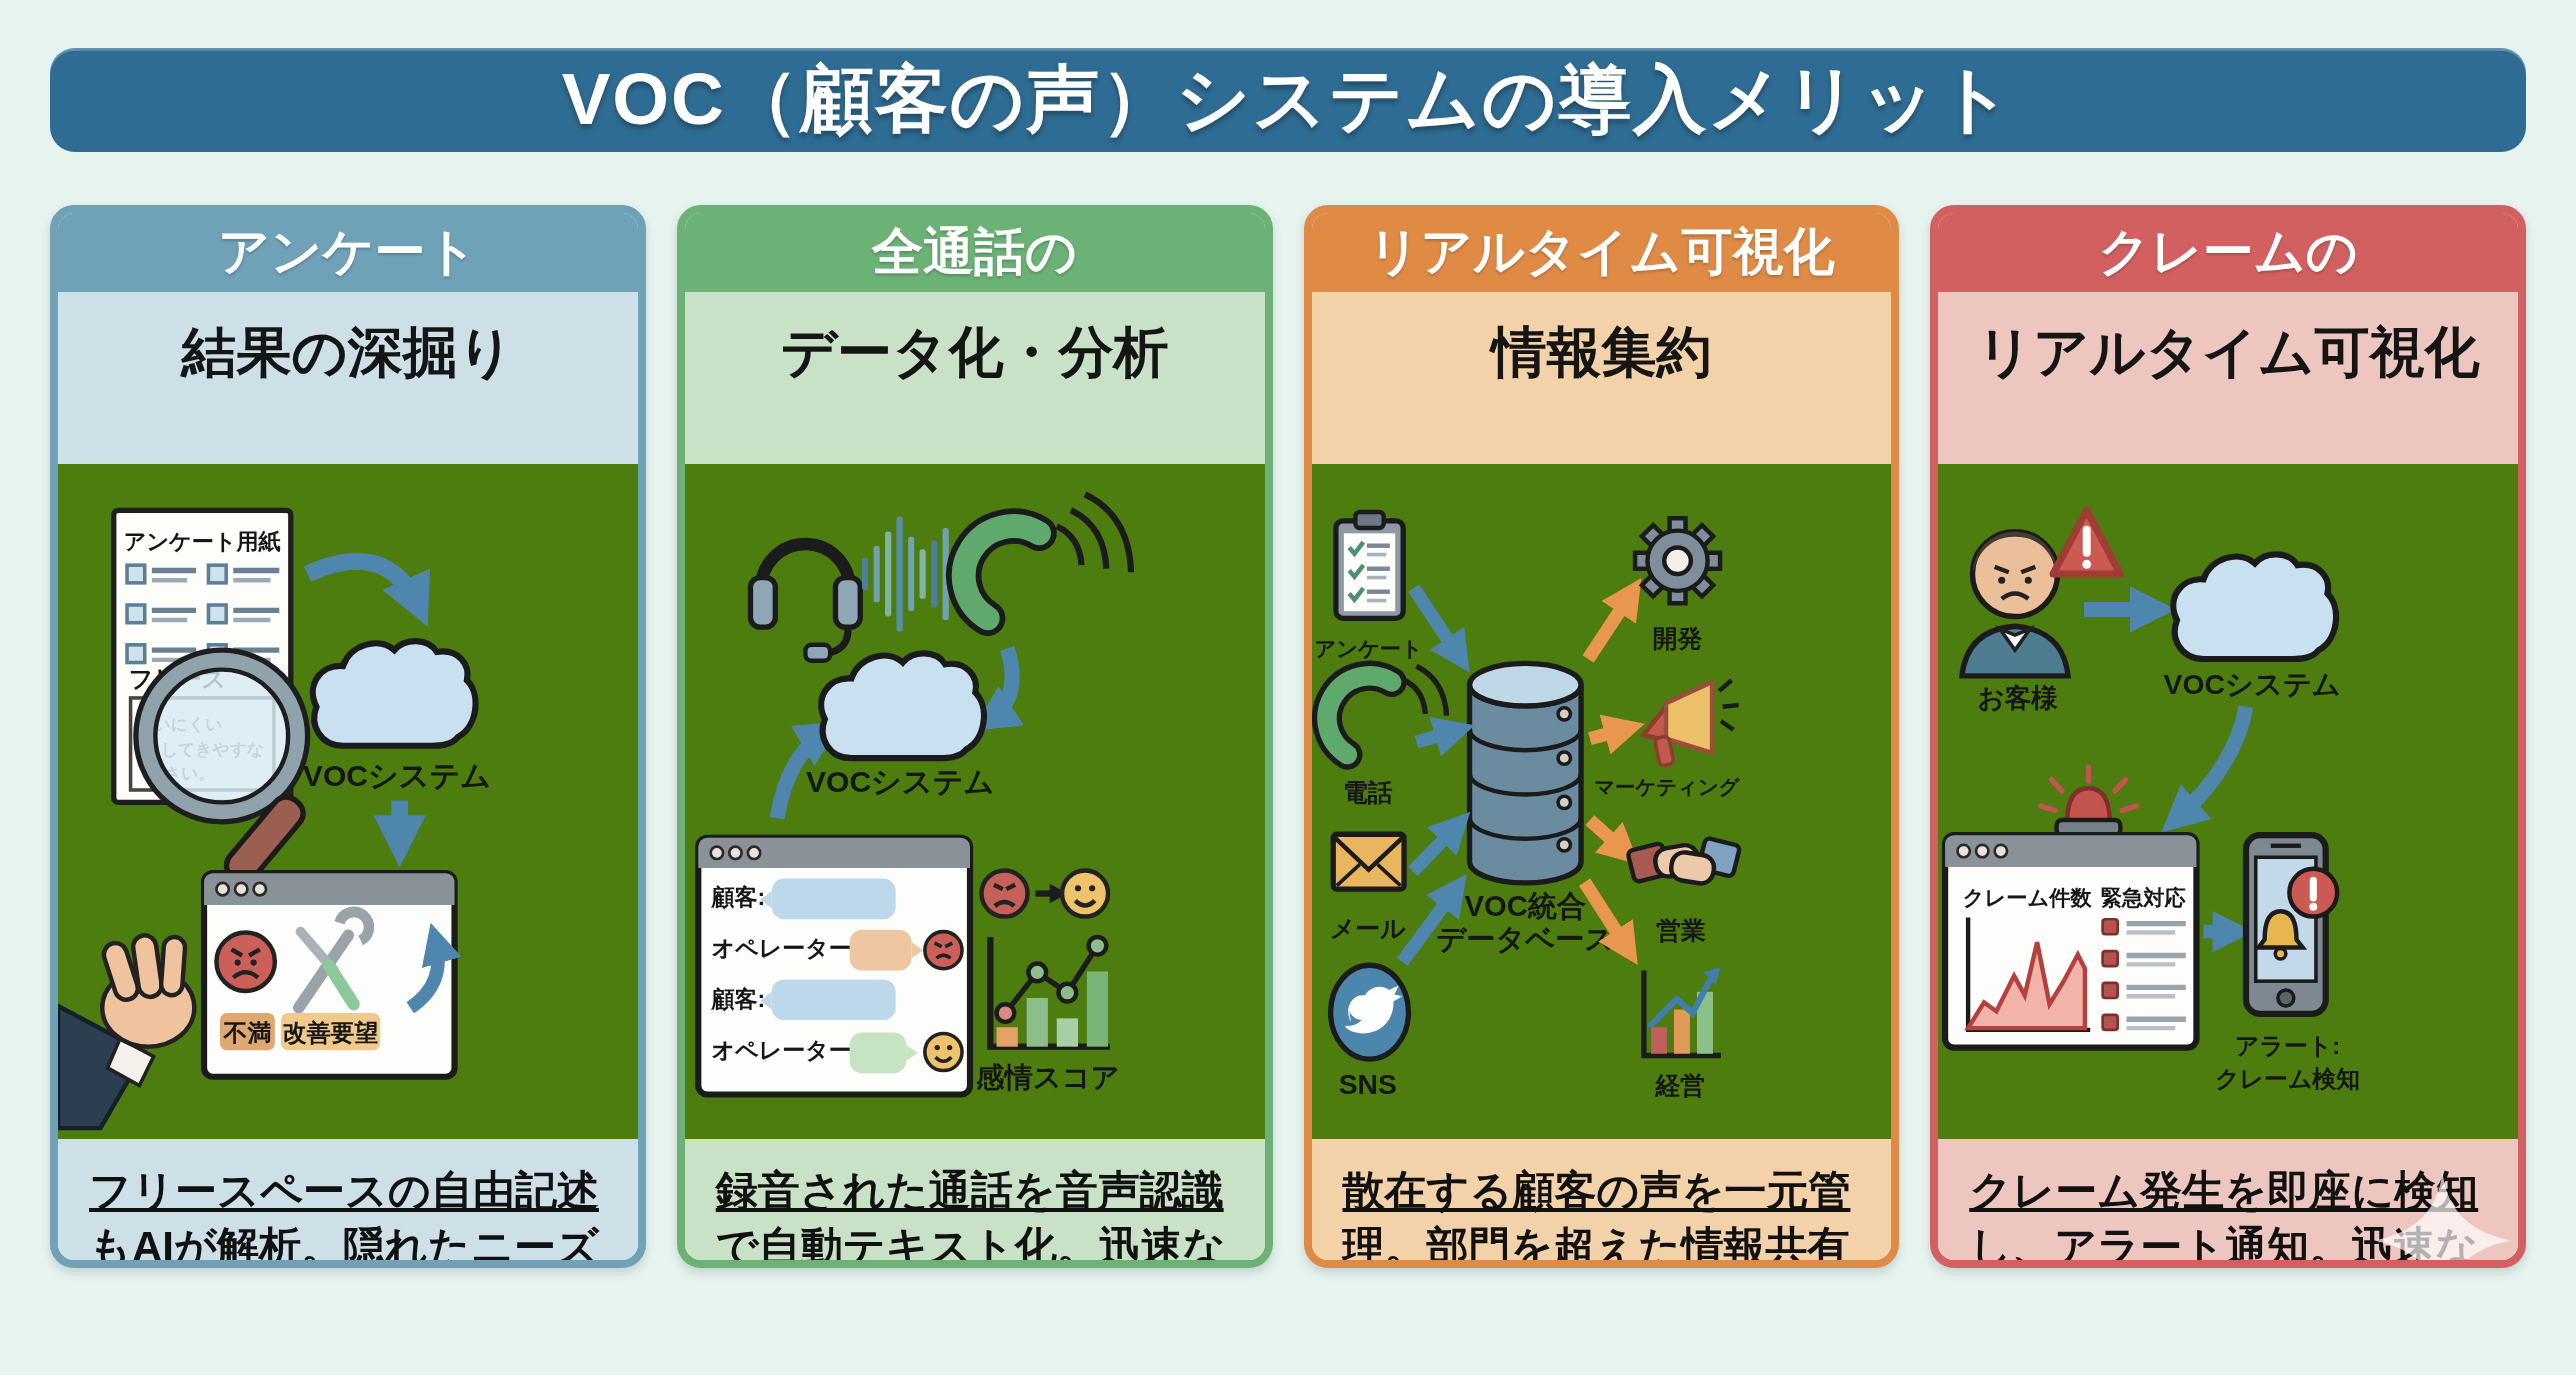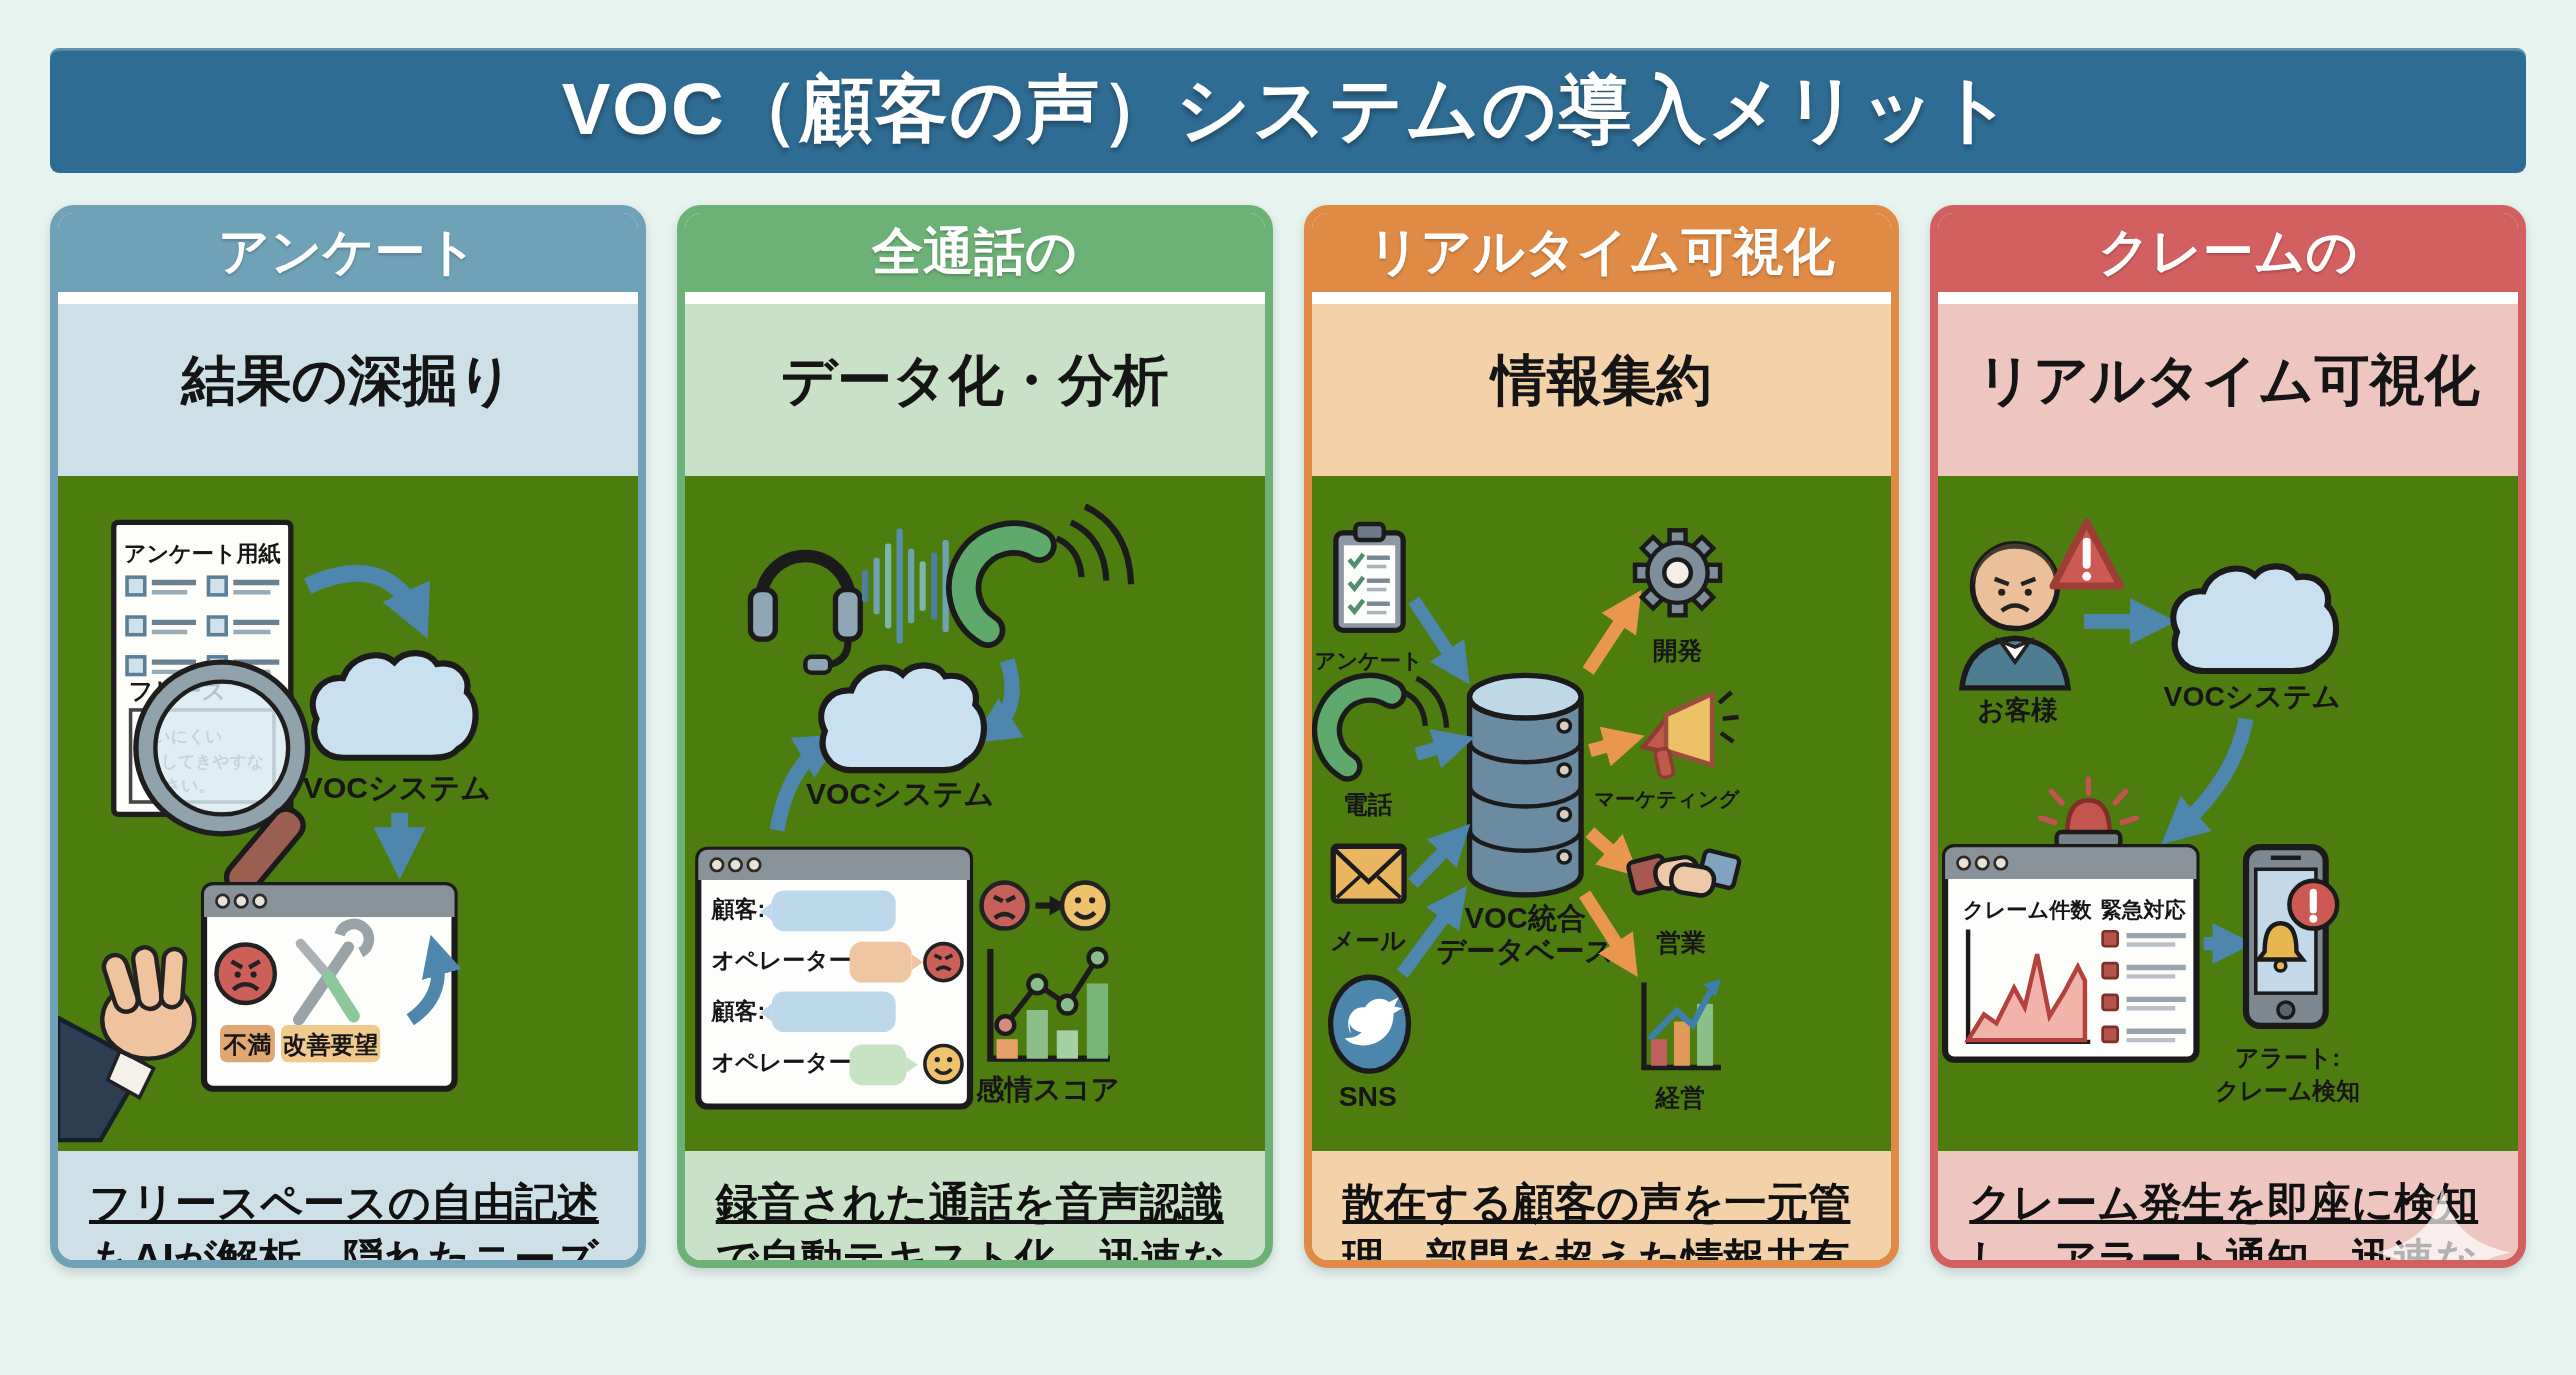--- a/index.html
+++ b/index.html
@@ -1,30 +1,30 @@
 <!DOCTYPE html>
 <html style="font-size:14.6px"><head>
 <meta charset="utf-8">
 <style>
   html,body{margin:0;padding:0;}
   .page{position:relative;width:2576px;height:1376px;background:#e7f3ef;
         font-family:"Liberation Sans","DejaVu Sans",sans-serif;overflow:hidden;}
-  .banner{position:absolute;left:50px;right:50px;top:48px;height:125px;background:#2f6c93;
-          border-radius:9px;display:flex;align-items:center;justify-content:center;
+  .banner{position:absolute;left:50px;right:50px;top:48px;height:104px;background:#2f6c93;
+          border-radius:25px;display:flex;align-items:center;justify-content:center;
           color:#ffffff;font-size:73px;font-weight:bold;letter-spacing:1.8px;
           text-shadow:0 3.7px 5.5px rgba(0,0,0,.3);box-shadow:inset 0 2.7px 0 rgba(255,255,255,.25);}
   .cols{position:absolute;top:205px;left:50px;right:50px;display:flex;gap:31px;}
   .col{flex:1;height:1063px;box-sizing:border-box;border:8.2px solid var(--main);
        border-radius:24px;overflow:hidden;background:#ffffff;display:flex;flex-direction:column;
        box-shadow:0 4.6px 9.1px rgba(40,70,80,.18);}
   .col-header{background:var(--main);height:79px;flex:0 0 79px;display:flex;align-items:center;
               justify-content:center;color:#fff;font-size:51px;font-weight:bold;
               text-shadow:0 1.8px 2.7px rgba(0,0,0,.2);}
   .col-sub{background:var(--light);height:172px;flex:0 0 172px;display:flex;justify-content:center;
-           padding-top:40px;box-sizing:border-box;font-size:55px;font-weight:bold;color:#151515;margin-top:12px;}
+           padding-top:24px;box-sizing:border-box;font-size:55px;font-weight:bold;color:#151515;}
   .col-art{background:#4d7c0f;height:675px;flex:0 0 675px;position:relative;}
   .col-art svg{position:absolute;inset:0;width:100%;height:100%;}
   .col-footer{background:var(--light);flex:1;padding:24px 31px;box-sizing:border-box;
               font-size:42px;font-weight:bold;line-height:1.33;color:#111;position:relative;text-decoration:underline;}
   .c1{--main:#6fa1b7;--light:#cddfe7;}
   .c2{--main:#6cb175;--light:#c9e2c7;}
   .c3{--main:#df8a45;--light:#f3d2a9;}
   .c4{--main:#d36060;--light:#eec6c0;}
   .svt{font-weight:bold;fill:#161616;}
   .hand{fill:#6a6f73;font-weight:bold;}

